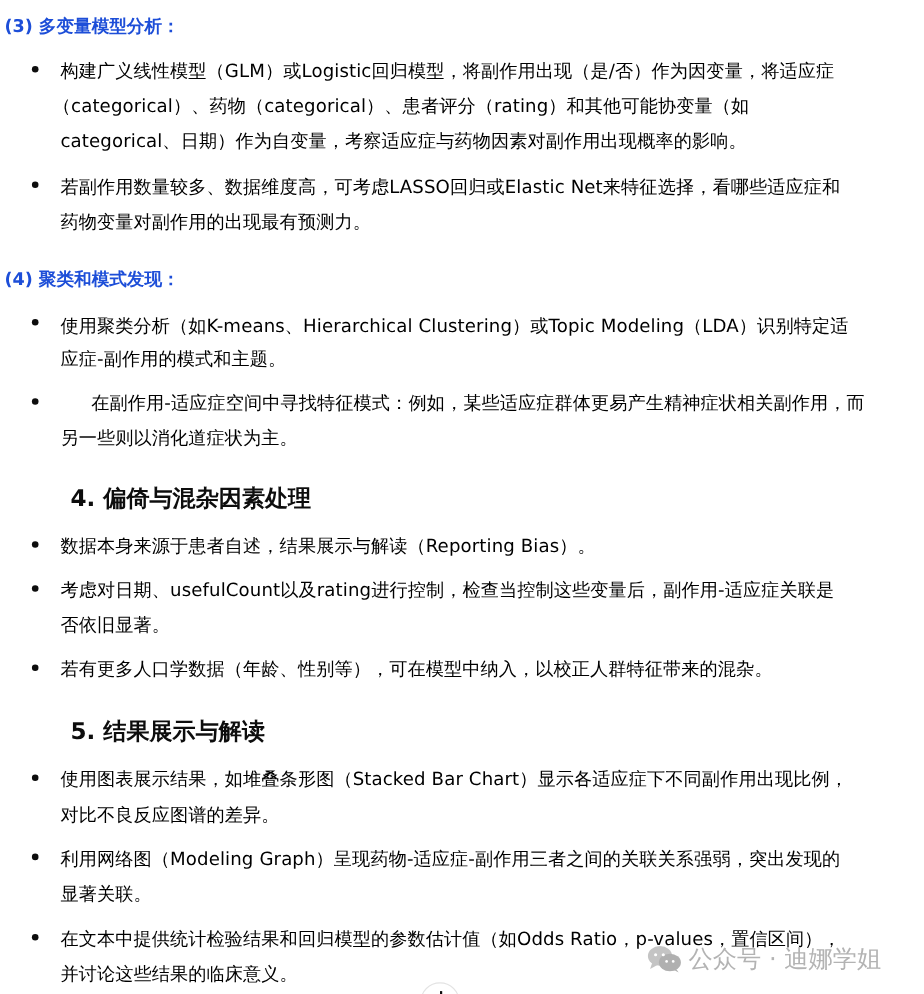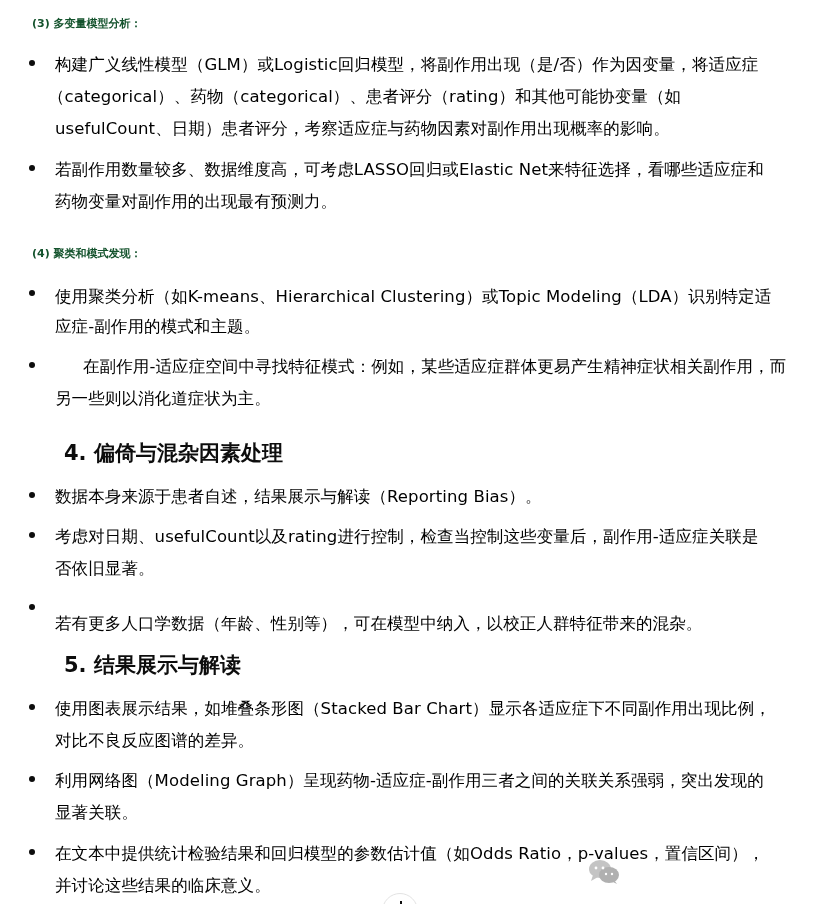--- a/index.html
+++ b/index.html
@@ -16,24 +16,24 @@
     color: #0d0d0d;
   }
   .page {
     position: absolute;
     left: 0;
     top: 0;
     width: 840px;
   }
   .subheading {
     position: absolute;
-    left: 32px;
-    font-size: 11px;
+    left: 4px;
+    font-size: 16px;
     font-weight: bold;
-    color: #14532d;
+    color: #1d4ed8;
     line-height: 24px;
     white-space: nowrap;
   }
   .heading {
     position: absolute;
     left: 20px;
     font-size: 21px;
     font-weight: bold;
     color: #0d0d0d;
     line-height: 30px;
@@ -105,21 +105,21 @@
 <body>
 
 <div class="page">
 
   <div class="subheading" style="top:12px;">(3) 多变量模型分析：</div>
 
   <div class="bullet" style="top:49px;">
     <span class="dot"></span>
     <div class="line" style="top:0px;">构建广义线性模型（GLM）或Logistic回归模型，将副作用出现（是/否）作为因变量，将适应症</div>
     <div class="line" style="top:32px;left:48px;">（categorical）、药物（categorical）、患者评分（rating）和其他可能协变量（如</div>
-    <div class="line" style="top:64px;">usefulCount、日期）患者评分，考察适应症与药物因素对副作用出现概率的影响。</div>
+    <div class="line" style="top:64px;">categorical、日期）作为自变量，考察适应症与药物因素对副作用出现概率的影响。</div>
   </div>
 
   <div class="bullet" style="top:154px;">
     <span class="dot"></span>
     <div class="line" style="top:0px;">若副作用数量较多、数据维度高，可考虑LASSO回归或Elastic Net来特征选择，看哪些适应症和</div>
     <div class="line" style="top:32px;">药物变量对副作用的出现最有预测力。</div>
   </div>
 
   <div class="subheading" style="top:242px;">(4) 聚类和模式发现：</div>
 
@@ -143,21 +143,21 @@
   </div>
 
   <div class="bullet" style="top:521px;">
     <span class="dot"></span>
     <div class="line" style="top:0px;">考虑对日期、usefulCount以及rating进行控制，检查当控制这些变量后，副作用-适应症关联是</div>
     <div class="line" style="top:32px;">否依旧显著。</div>
   </div>
 
   <div class="bullet" style="top:593px;">
     <span class="dot"></span>
-    <div class="line" style="top:0px;margin-top:15px;">若有更多人口学数据（年龄、性别等），可在模型中纳入，以校正人群特征带来的混杂。</div>
+    <div class="line" style="top:0px;">若有更多人口学数据（年龄、性别等），可在模型中纳入，以校正人群特征带来的混杂。</div>
   </div>
 
   <div class="heading" style="top:650px;">5. 结果展示与解读</div>
 
   <div class="bullet" style="top:693px;">
     <span class="dot"></span>
     <div class="line" style="top:0px;">使用图表展示结果，如堆叠条形图（Stacked Bar Chart）显示各适应症下不同副作用出现比例，</div>
     <div class="line" style="top:32px;">对比不良反应图谱的差异。</div>
   </div>
 
@@ -179,19 +179,20 @@
         <ellipse cx="12" cy="10" rx="11" ry="9" fill="#c4c4c4"></ellipse>
         <polygon points="5,16 3,22 10,18" fill="#c4c4c4"></polygon>
         <ellipse cx="21" cy="16" rx="10" ry="8" fill="#b0b0b0"></ellipse>
         <polygon points="26,21 29,25 23,22" fill="#b0b0b0"></polygon>
         <circle cx="8" cy="9" r="1.4" fill="#ffffff"></circle>
         <circle cx="15" cy="9" r="1.4" fill="#ffffff"></circle>
         <circle cx="18" cy="15" r="1.2" fill="#ffffff"></circle>
         <circle cx="24" cy="15" r="1.2" fill="#ffffff"></circle>
       </svg>
     </span>
+    <span>公众号 · 迪娜学姐</span>
   </div>
 
   <div class="scroll-btn">
     <span class="arrow"></span>
   </div>
 
 </div>
 
 </body></html>

